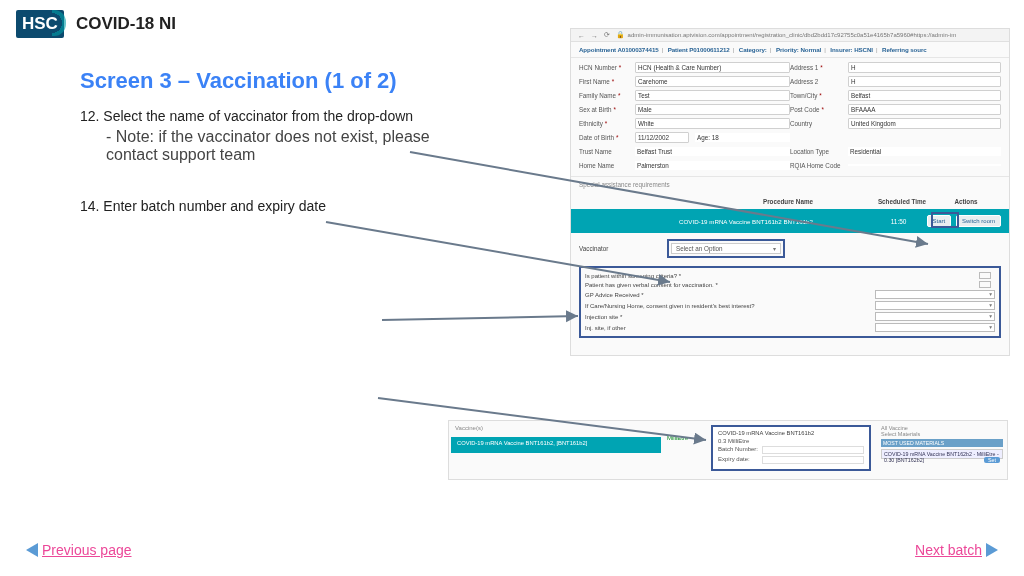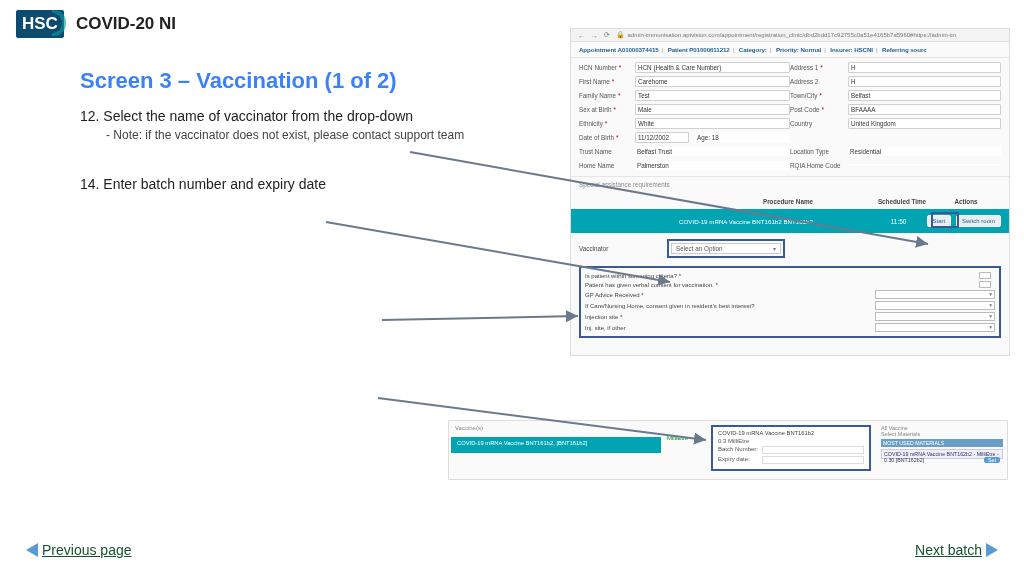--- a/index.html
+++ b/index.html
@@ -24,26 +24,26 @@
     background: radial-gradient(circle at 0% 50%, transparent 10px, #009ca6 10px);
     opacity: .6;
   }
   .brand { font-weight: bold; font-size: 17px; margin-left: 12px; color: #222; }
   .title { font-size: 22px; font-weight: bold; color: #3b82f6; margin: 20px 0 14px 80px; }
   .steps { margin-left: 80px; max-width: 400px; }
   .step { font-size: 14px; color: #222; margin-bottom: 16px; }
   .step.s11 { margin-bottom: 34px; }
   .step.s12 { margin-bottom: 34px; }
   .step.s13 { margin-bottom: 30px; }
-  .sub { font-size: 12px; color: #444; margin-left: 26px; margin-top: 4px; }
+  .sub { font-size: 16px; color: #444; margin-left: 26px; margin-top: 4px; }
   .footer {
     position: absolute; bottom: 18px; left: 0; right: 0;
     display: flex; justify-content: space-between; padding: 0 26px;
   }
-  .nav { color: #14532d; text-decoration: underline; font-size: 14px; display: flex; align-items: center; cursor: pointer; }
+  .nav { color: #ec4899; text-decoration: underline; font-size: 14px; display: flex; align-items: center; cursor: pointer; }
   .arrow-l {
     width: 0; height: 0; border-top: 7px solid transparent;
     border-bottom: 7px solid transparent; border-right: 12px solid #5b9bd5; margin-right: 4px;
   }
   .arrow-r {
     width: 0; height: 0; border-top: 7px solid transparent;
     border-bottom: 7px solid transparent; border-left: 12px solid #5b9bd5; margin-left: 4px;
   }
   
   .shot1 {
@@ -103,21 +103,21 @@
   .s2right .box { height:10px; border:1px solid #ccc; margin-top:2px; background:#eef; font-size:5.3px; padding:1px 2px; color:#335;}
   .s2right .set { background:#5b9bd5; color:#fff; float:right; padding:0 4px; font-size:5.3px; border-radius:2px;}
   
   svg.arrows { position:absolute; top:0; left:0; width:1024px; height:576px; pointer-events:none; }
 </style>
 </head>
 <body>
 
 <div class="header">
   <div class="logo">HSC</div>
-  <div class="brand">COVID-20 NI</div>
+  <div class="brand">COVID-18 NI</div>
 </div>
 
 <div class="title">Screen 3 – Vaccination (1 of 2)</div>
 
 <div class="steps">
   <div class="step s12">
     <span>12. Select the name of vaccinator from the drop-down</span>
     <div class="sub">- Note: if the vaccinator does not exist, please contact support team</div>
   </div>
   <div class="step">14. Enter batch number and expiry date</div>

